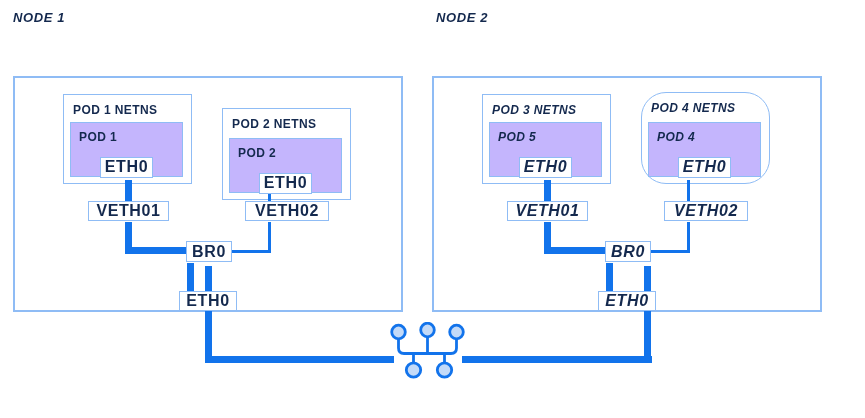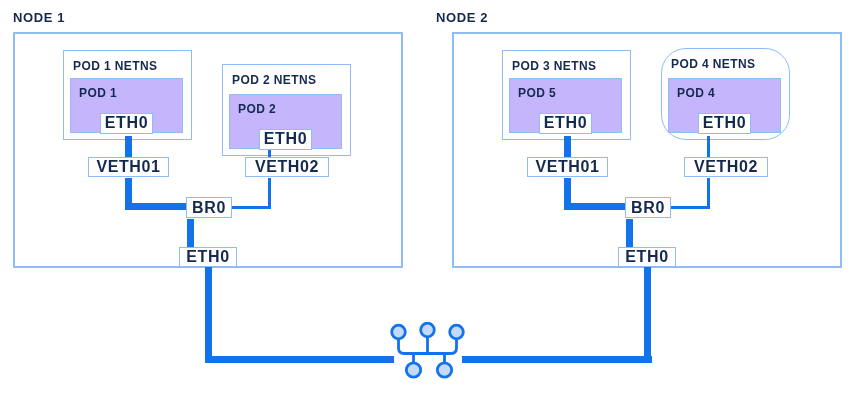--- a/index.html
+++ b/index.html
@@ -13,27 +13,29 @@
     color: #14294E;
     overflow: hidden;
   }
   .node-label {
     position: absolute;
     font-size: 13px;
     font-weight: 700;
     letter-spacing: 0.6px;
     color: #14294E;
     white-space: nowrap;
+    font-style: italic;
   }
   .node-box {
     position: absolute;
     width: 386px;
     height: 232px;
     border: 2px solid #8FBCF5;
     background: #ffffff;
+    margin-top: 44px;
   }
   .netns-box {
     position: absolute;
     width: 127px;
     height: 88px;
     border: 1.5px solid #8FBCF5;
     background: #ffffff;
   }
   .netns-label {
     position: absolute;
@@ -127,21 +129,21 @@
     <div class="line thick-v" style="left:172px; top:185px; height:30px;"></div>
 
     <div class="chip" style="left:73px; top:123px; width:79px; height:18px;">VETH01</div>
     <div class="chip" style="left:230px; top:123px; width:82px; height:18px;">VETH02</div>
     <div class="chip" style="left:171px; top:163px; width:44px; height:19px;">BR0</div>
     <div class="chip" style="left:164px; top:213px; width:56px; height:18px;">ETH0</div>
   </div>
 
   <div class="node-label" style="left:436px; top:10px;">NODE 2</div>
 
-  <div class="node-box" style="left:452px; top:32px;">
+  <div class="node-box" style="left:432px; top:32px;font-style:italic;">
 
     <div class="netns-box" style="left:48px; top:16px;">
       <div class="netns-label">POD 3 NETNS</div>
       <div class="pod-box">
         <div class="pod-label">POD 5</div>
         <div class="chip pod-eth">ETH0</div>
       </div>
     </div>
 
     <div class="netns-box" style="left:207px; top:14px; height:90px;border-radius:25px;">

